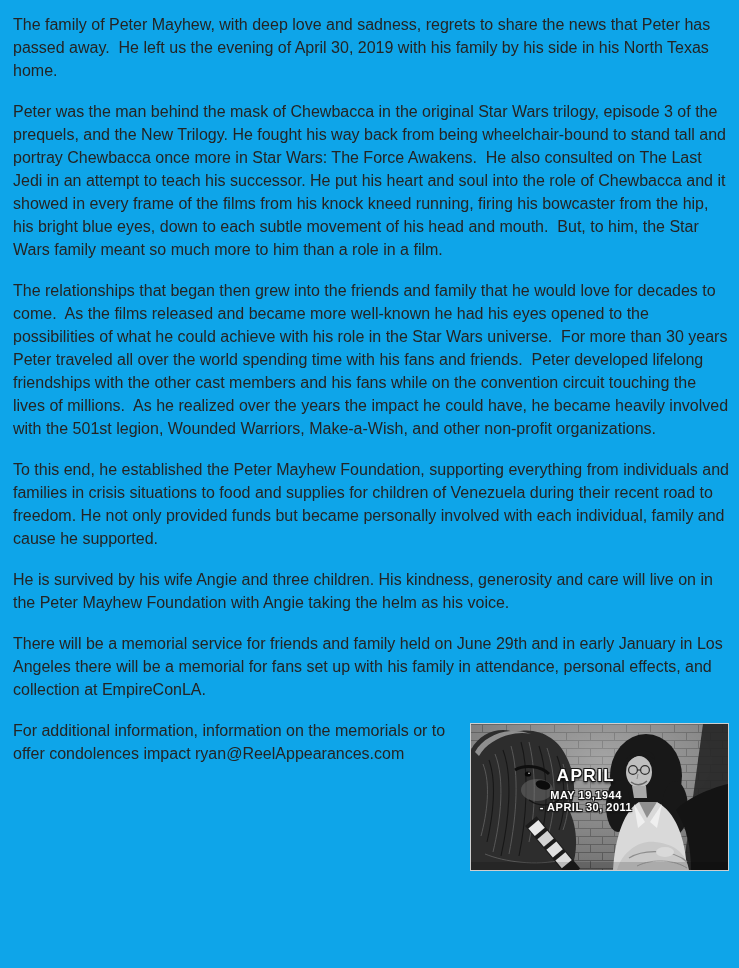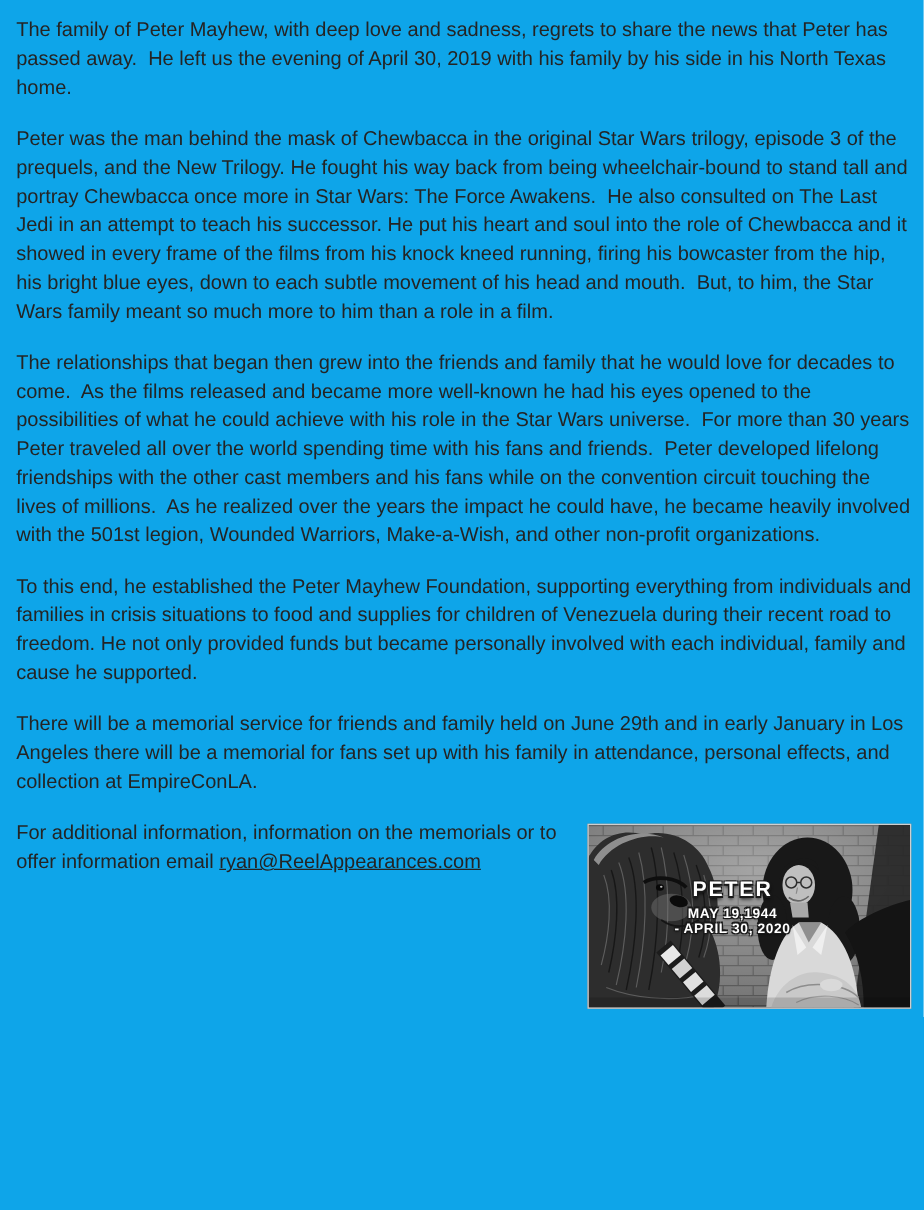--- a/index.html
+++ b/index.html
@@ -15,21 +15,20 @@
     line-height: 23px;
     color: #242424;
     overflow: hidden;
   }
   .para {
     margin: 0 0 18px 0;
     white-space: pre-wrap;
   }
   .doc-link {
     color: #242424;
-    text-decoration: underline;
     cursor: pointer;
     text-align: center;
   }
   .bottom-section { position: relative; }
   .memorial-photo {
     position: relative;
     float: right;
     width: 257px;
     height: 146px;
     margin: 4px 0 0 12px;
@@ -73,20 +72,21 @@
 </style>
 </head>
 <body>
 
 <div class="page">
 
   <p class="para">The family of Peter Mayhew, with deep love and sadness, regrets to share the news that Peter has passed away.  He left us the evening of April 30, 2019 with his family by his side in his North Texas home.</p>
   <p class="para">Peter was the man behind the mask of Chewbacca in the original Star Wars trilogy, episode 3 of the prequels, and the New Trilogy. He fought his way back from being wheelchair-bound to stand tall and portray Chewbacca once more in Star Wars: The Force Awakens.  He also consulted on The Last Jedi in an attempt to teach his successor. He put his heart and soul into the role of Chewbacca and it showed in every frame of the films from his knock kneed running, firing his bowcaster from the hip, his bright blue eyes, down to each subtle movement of his head and mouth.  But, to him, the Star Wars family meant so much more to him than a role in a film.</p>
   <p class="para">The relationships that began then grew into the friends and family that he would love for decades to come.  As the films released and became more well-known he had his eyes opened to the possibilities of what he could achieve with his role in the Star Wars universe.  For more than 30 years Peter traveled all over the world spending time with his fans and friends.  Peter developed lifelong friendships with the other cast members and his fans while on the convention circuit touching the lives of millions.  As he realized over the years the impact he could have, he became heavily involved with the 501st legion, Wounded Warriors, Make-a-Wish, and other non-profit organizations.</p>
   <p class="para">To this end, he established the Peter Mayhew Foundation, supporting everything from individuals and families in crisis situations to food and supplies for children of Venezuela during their recent road to freedom. He not only provided funds but became personally involved with each individual, family and cause he supported.</p>
+  <p class="para">He is survived by his wife Angie and three children. His kindness, generosity and care will live on in the Peter Mayhew Foundation with Angie taking the helm as his voice.</p>
   <p class="para">There will be a memorial service for friends and family held on June 29th and in early January in Los Angeles there will be a memorial for fans set up with his family in attendance, personal effects, and collection at EmpireConLA.</p>
 
   <div class="bottom-section">
 
     <div class="memorial-photo">
       <svg width="257" height="146" viewBox="0 0 257 146">
         <defs>
           <pattern id="brick" width="24" height="16" patternUnits="userSpaceOnUse">
             <rect width="24" height="16" fill="#747474"></rect>
             <rect x="0" y="0" width="24" height="1" fill="#525252"></rect>
@@ -163,23 +163,23 @@
             <rect x="66" y="115" width="10" height="13" fill="#d2d2d2"></rect>
             <rect x="80" y="115" width="10" height="13" fill="#e0e0e0"></rect>
             <rect x="94" y="115" width="10" height="13" fill="#dcdcdc"></rect>
           </g>
         </g>
 
         <rect x="0" y="138" width="257" height="8" fill="#000000" opacity="0.15"></rect>
       </svg>
 
       <div class="photo-caption">
-        <div class="photo-name">PETER</div>
+        <div class="photo-name">APRIL</div>
         <div class="photo-date photo-date-first">MAY 19,1944</div>
-        <div class="photo-date">- APRIL 30, 2020</div>
+        <div class="photo-date">- APRIL 30, 2011</div>
       </div>
     </div>
 
-    <p class="para"><span>For additional information, information on the memorials or to offer information email </span><a class="doc-link">ryan@ReelAppearances.com</a></p>
+    <p class="para"><span>For additional information, information on the memorials or to offer condolences impact </span><a class="doc-link">ryan@ReelAppearances.com</a></p>
 
 
   </div>
 </div>
 
 </body></html>

